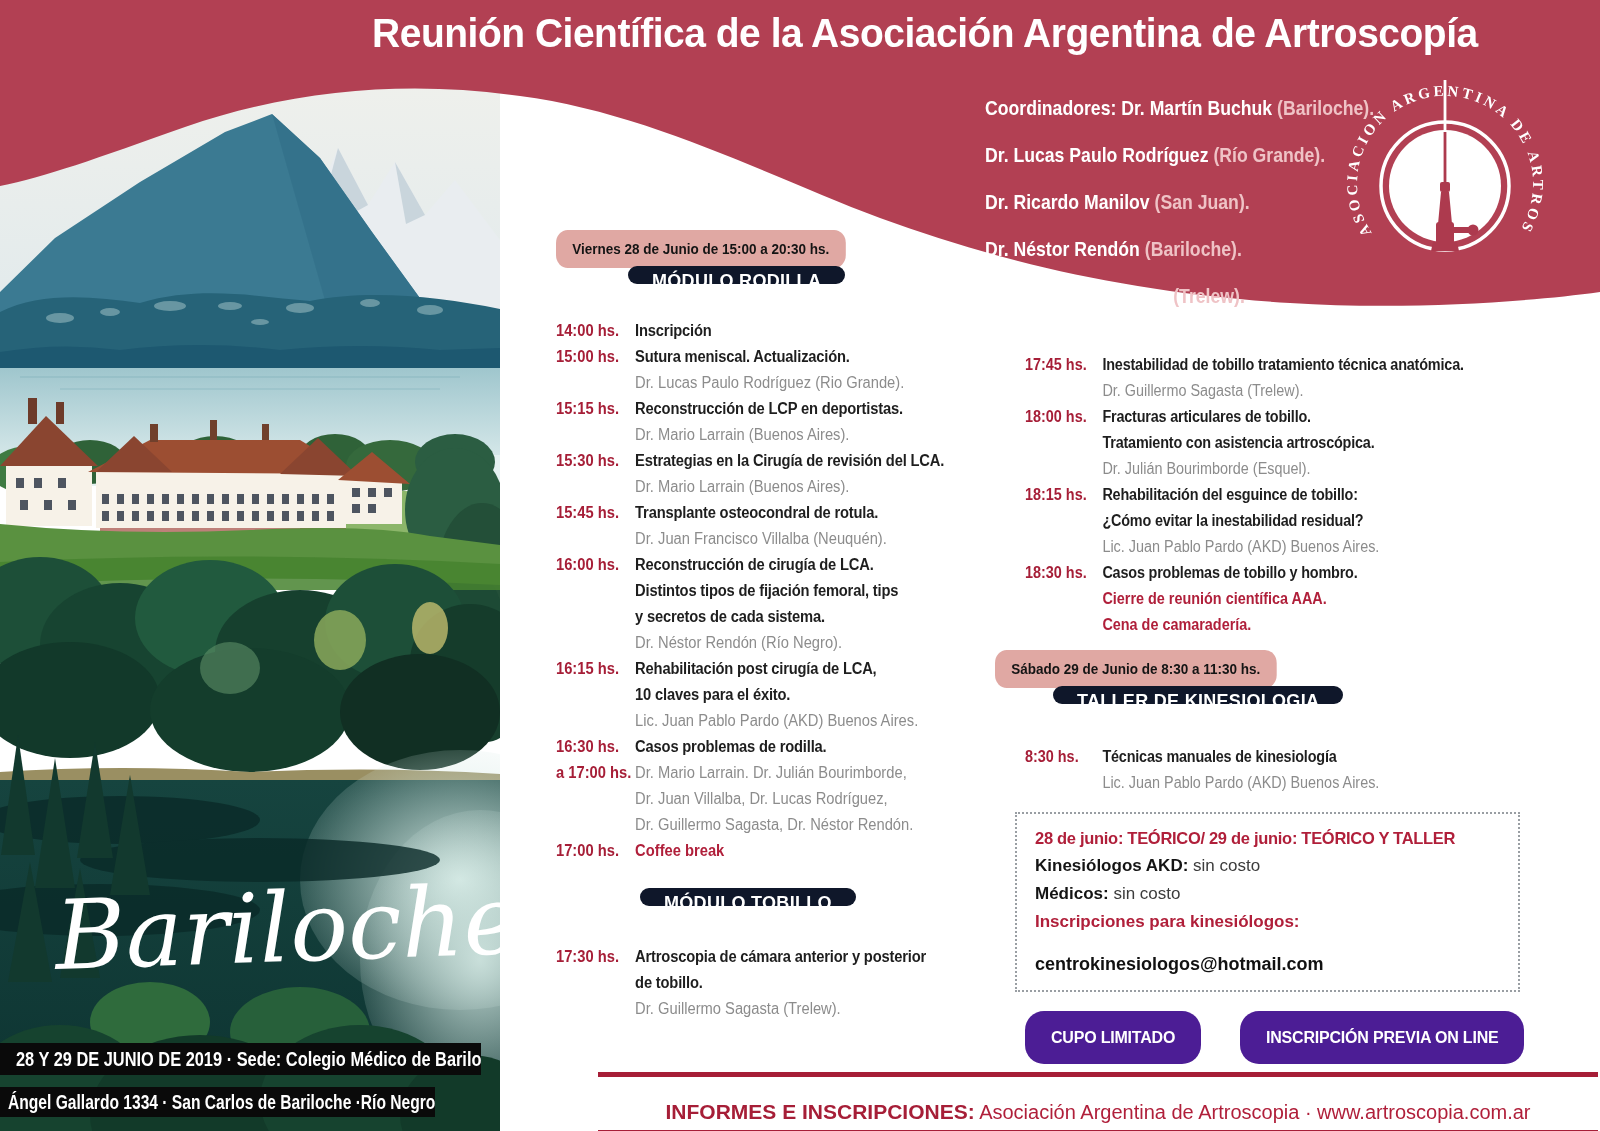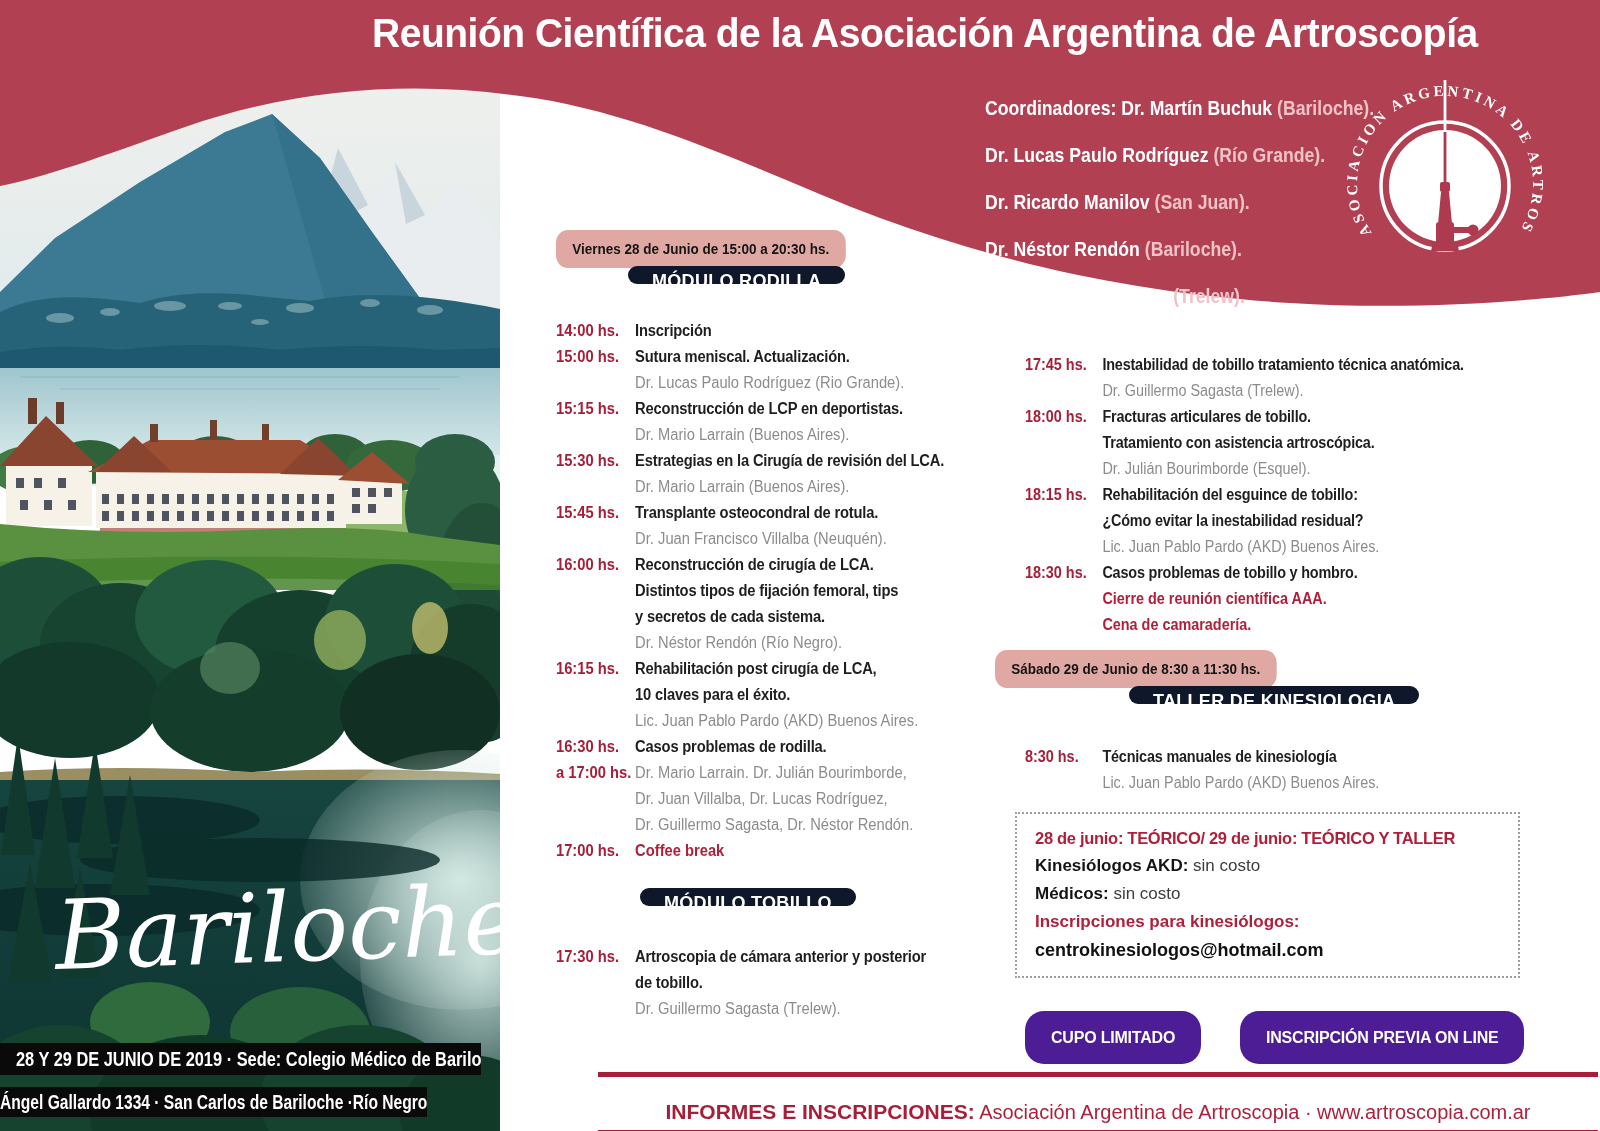--- a/index.html
+++ b/index.html
@@ -30,37 +30,37 @@
   .ln .t{font-weight:bold;color:#1e1e1e;letter-spacing:-.2px;}
   .ln .s{color:#8c8c8c;}
   .ln .r{font-weight:bold;color:#b01f3a;}
   
   #info-box{left:1015px;top:812px;width:505px;box-sizing:border-box;border:2px dotted #999ea3;
           padding:10px 18px 12px 18px;font-size:17px;line-height:28px;white-space:nowrap;}
   #info-box .hl{color:#b01f3a;font-weight:bold;font-size:16.5px;letter-spacing:-.3px;}
   #info-box .lbl{font-weight:bold;color:#141414;}
   #info-box .val{color:#3c3c3c;}
   #info-box .redln{color:#b01f3a;font-weight:bold;}
-  #info-box .email{color:#111;font-weight:bold;font-size:18px;}
+  #info-box .email{color:#111;font-weight:bold;font-size:18px;margin-top:14px;}
   
   .btn{background:#4c1d95;color:#fff;border-radius:19px;height:37px;line-height:37px;
           font-weight:bold;font-size:16px;padding:8px 26px;letter-spacing:-.2px;white-space:nowrap;text-align:center;}
   
   #footer{left:598px;top:1072px;width:1000px;text-align:center;}
   #footer .rule{height:5px;background:#a61e37;}
   #footer .ftext{padding:23px 0 6px 0;font-size:20px;color:#b01f3a;white-space:nowrap;}
   #footer .ftext b{font-size:21px;color:#a61e37;}
   
   #script-name{left:55px;top:880px;color:#fff;font-family:"DejaVu Serif",serif;
           font-style:italic;font-size:96px;line-height:1;transform:rotate(-2deg);}
   .blackbar{background:#0a0a0a;color:#fff;overflow:hidden;}
   .blackbar span{display:inline-block;transform:scaleX(.78);transform-origin:left center;
           font-weight:bold;white-space:nowrap;}
   #bar1{left:0;top:1043px;width:465px;height:32px;line-height:32px;padding-left:16px;font-size:21px;}
-  #bar2{left:0;top:1087px;width:427px;height:30px;line-height:30px;font-size:20px;}
+  #bar2{left:0;top:1087px;width:427px;height:30px;line-height:30px;padding-left:8px;font-size:20px;}
 </style>
 </head>
 <body>
 
 <div id="poster">
 
   <svg class="abs" style="left:0;top:0" width="500" height="1131" viewBox="0 0 500 1131">
     <defs>
       <linearGradient id="skyG" x1="0" y1="0" x2="0" y2="1">
         <stop offset="0" stop-color="#f3f2ec"></stop>
@@ -392,21 +392,21 @@
       <div class="tm">18:30 hs.</div>
       <div class="ln">
           <div class="t">Casos problemas de tobillo y hombro.</div>
         <div class="r">Cierre de reunión científica AAA.</div>
         <div class="r">Cena de camaradería.</div>
         </div>
     </div>
   </div>
 
   <div class="abs datepill" style="left:995px;top:650px"><span>Sábado 29 de Junio de 8:30 a 11:30 hs.</span></div>
-  <div class="abs modbadge" style="left:1129px;top:686px"><span>TALLER DE KINESIOLOGIA</span></div>
+  <div class="abs modbadge" style="left:1053px;top:686px"><span>TALLER DE KINESIOLOGIA</span></div>
 
   <div class="abs sched" style="left:1025px;top:744px;transform:scaleX(.9)">
     <div class="row">
       <div class="tm">8:30 hs.</div>
       <div class="ln">
           <div class="t">Técnicas manuales de kinesiología</div>
         <div class="s">Lic. Juan Pablo Pardo (AKD) Buenos Aires.</div>
         </div>
     </div>
   </div>

